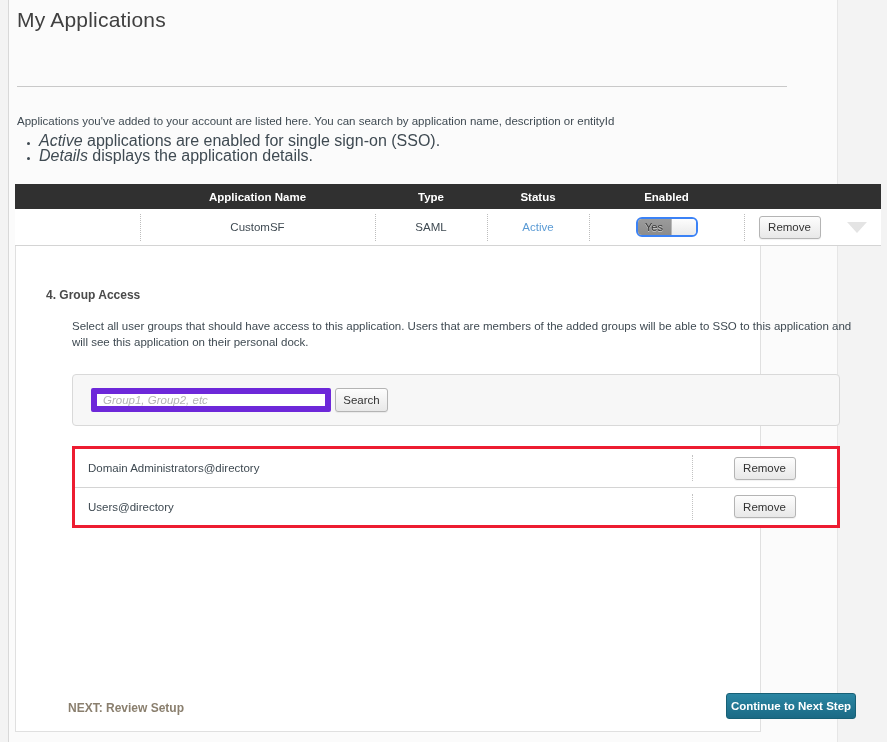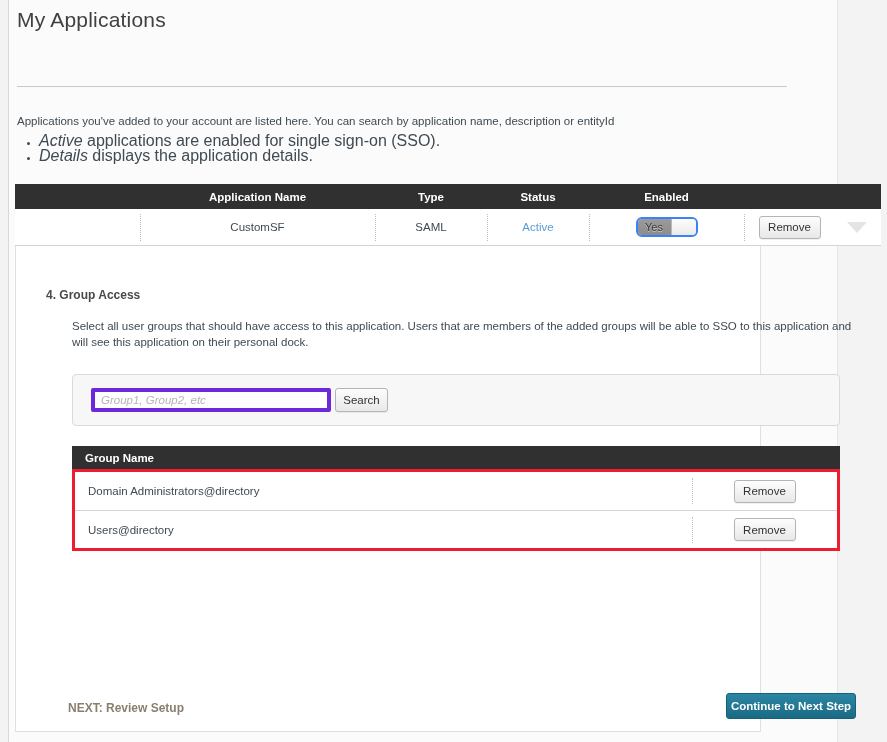--- a/index.html
+++ b/index.html
@@ -168,21 +168,21 @@
 
   .search-panel {
     position: absolute; left: 56px; top: 128px; width: 768px; height: 52px;
     background: #f7f7f7;
     border: 1px solid #d9d9d9;
     border-radius: 4px;
   }
   .search-input {
     position: absolute; left: 18px; top: 13px;
     width: 240px; height: 24px;
-    border: 4px solid #6d28d9;
+    border: 6px solid #6d28d9;
     border-radius: 2px;
     background: #ffffff;
     font-family: "Liberation Sans", sans-serif;
     font-size: 11.5px;
     color: #333;
     padding: 0 6px;
     outline: none;
   }
   .search-input::placeholder { color: #b5b5b5; font-style: italic; }
   .btn-search {
@@ -300,21 +300,20 @@
       <div class="detail">
         <div class="step-title">4. Group Access</div>
         <div class="step-desc">Select all user groups that should have access to this application. Users that are members of the added groups will be able to SSO to this application and will see this application on their personal dock.</div>
 
         <div class="search-panel">
           <input class="search-input" type="text" placeholder="Group1, Group2, etc" style="">
           <div class="btn btn-search">Search</div>
         </div>
 
         <div class="group-table">
-          <div class="group-head">Group Name</div>
           <div class="group-body">
             <div class="group-row">
               <div class="group-name">Domain Administrators@directory</div>
               <div class="group-action">
                 <div class="btn btn-remove">Remove</div>
               </div>
             </div>
             <div class="group-row">
               <div class="group-name">Users@directory</div>
               <div class="group-action">

